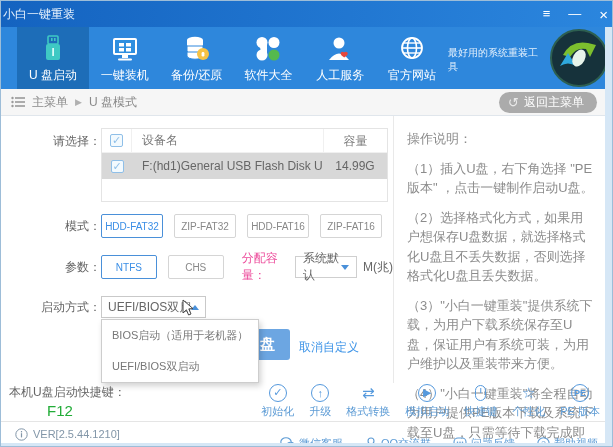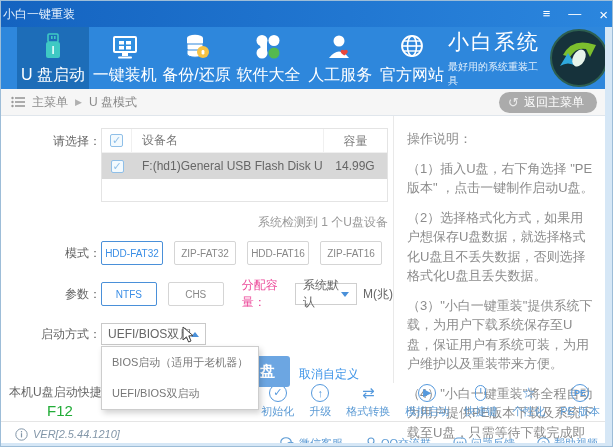--- a/index.html
+++ b/index.html
@@ -11,21 +11,21 @@
   
   .titlebar { height:26px; flex:none; background:linear-gradient(90deg,#1463c0,#2b86de);
               display:flex; align-items:center; padding:0 2px; }
   .title { color:#e9f3fd; font-size:12px; }
   .win-controls { margin-left:auto; display:flex; gap:18px; color:#fff; font-size:13px; margin-right:2px; }
   .win-controls span { cursor:default; line-height:1; }
 
   
   .navbar { height:62px; flex:none; background:#2e87dc; display:flex; padding-left:16px; position:relative; }
   .nav-item { width:78px; display:flex; flex-direction:column; align-items:center; justify-content:center;
-              gap:4px; color:#fff; font-size:16px; cursor:pointer; }
+              gap:4px; color:#fff; font-size:12px; cursor:pointer; }
   .nav-item.selected { background:#1d6db8; }
   .nav-ico { height:30px; display:flex; align-items:flex-end; }
   .brand { margin-left:auto; display:flex; align-items:center; padding-right:72px; }
   .brand-name { color:#fff; font-size:21px; letter-spacing:2px; }
   .brand-tag { color:#e3f0fc; font-size:10px; margin-top:4px; }
   .brand-logo { position:absolute; right:3px; top:1px; width:60px; height:60px; }
 
   
   .breadcrumb { height:27px; flex:none; background:#f6f6f6; border-bottom:1px solid #e0e6ec;
                 display:flex; align-items:center; gap:7px; padding:0 10px; color:#8a8a8a; font-size:12px; }
@@ -108,21 +108,21 @@
               color:#5599dd; font-size:12px; }
   .ci { width:18px; height:18px; border:1.5px solid #5599dd; border-radius:50%; font-size:11px; }
   .pe-txt { font-size:9px; font-weight:bold; }
   .mouse-shape { width:11px; height:16px; border:1.5px solid #5599dd; border-radius:6px; position:relative; }
   .mouse-shape::after { content:""; position:absolute; left:50%; top:2px; width:1.5px; height:5px;
                         background:#5599dd; transform:translateX(-50%); }
 
   
   .statusbar { height:25px; flex:none; border-top:1px solid #e5e5e5; display:flex; align-items:center;
                padding:0 14px; font-size:11px; color:#8296a8; }
-  .version { display:flex; align-items:center; gap:5px;font-style:italic; }
+  .version { display:flex; align-items:center; gap:5px; }
   .status-links { margin-left:auto; display:flex; gap:22px;margin-top:19px; }
   .status-link { display:flex; align-items:center; gap:4px; color:#5c9bd5; cursor:pointer; }
 
   
   .frame-right { position:absolute; top:26px; right:0; width:7px; bottom:0; background:#d6e7f6; z-index:50; }
   .frame-bottom { position:absolute; left:0; right:7px; bottom:0; height:3px; background:#d6e7f6; z-index:50; }
 </style>
 </head>
 <body>
 
@@ -207,21 +207,20 @@
           <ellipse cx="14" cy="13" rx="4.5" ry="10" fill="none" stroke="#fff" stroke-width="1.6"></ellipse>
           <line x1="4" y1="13" x2="24" y2="13" stroke="#fff" stroke-width="1.6"></line>
           <line x1="5.5" y1="8" x2="22.5" y2="8" stroke="#fff" stroke-width="1.4"></line>
           <line x1="5.5" y1="18" x2="22.5" y2="18" stroke="#fff" stroke-width="1.4"></line>
         </svg>
       </span>
       <span>官方网站</span>
     </div>
     <div class="brand">
       <div>
-        <div class="brand-name">小白系统</div>
         <div class="brand-tag">最好用的系统重装工具</div>
       </div>
     </div>
     <svg class="brand-logo" viewBox="0 0 60 60">
       <circle cx="30" cy="30" r="28" fill="#16323b"></circle>
       <circle cx="30" cy="30" r="28" fill="none" stroke="#2d5f50" stroke-width="2"></circle>
       <path d="M14 27 Q22 12 39 15 L47 17 L41 29 L37 21 Q27 19 21 29 Z" fill="#7cbf2e"></path>
       <path d="M11 38 L19 25 L27 38 Q19 33 11 38 Z" fill="#2fa8dc"></path>
       <ellipse cx="30" cy="30" rx="6" ry="9" fill="#e8f4ea" transform="rotate(28 30 30)"></ellipse>
     </svg>
@@ -263,21 +262,20 @@
               <span class="col-check">
                   <span class="checkbox checked"></span>
                 </span>
               <span class="col-name">F:(hd1)General USB Flash Disk USB Device</span>
               <span class="col-cap">14.99G</span>
             </div>
             <div class="dt-filler"></div>
           </div>
         </div>
       </div>
-      <div class="detect-text">系统检测到 1 个U盘设备</div>
 
       <div class="form-row">
         <span class="form-label">模式：</span>
         <div class="opt-btn selected">HDD-FAT32</div>
         <div class="opt-btn">ZIP-FAT32</div>
         <div class="opt-btn">HDD-FAT16</div>
         <div class="opt-btn">ZIP-FAT16</div>
       </div>
 
       <div class="form-row">

